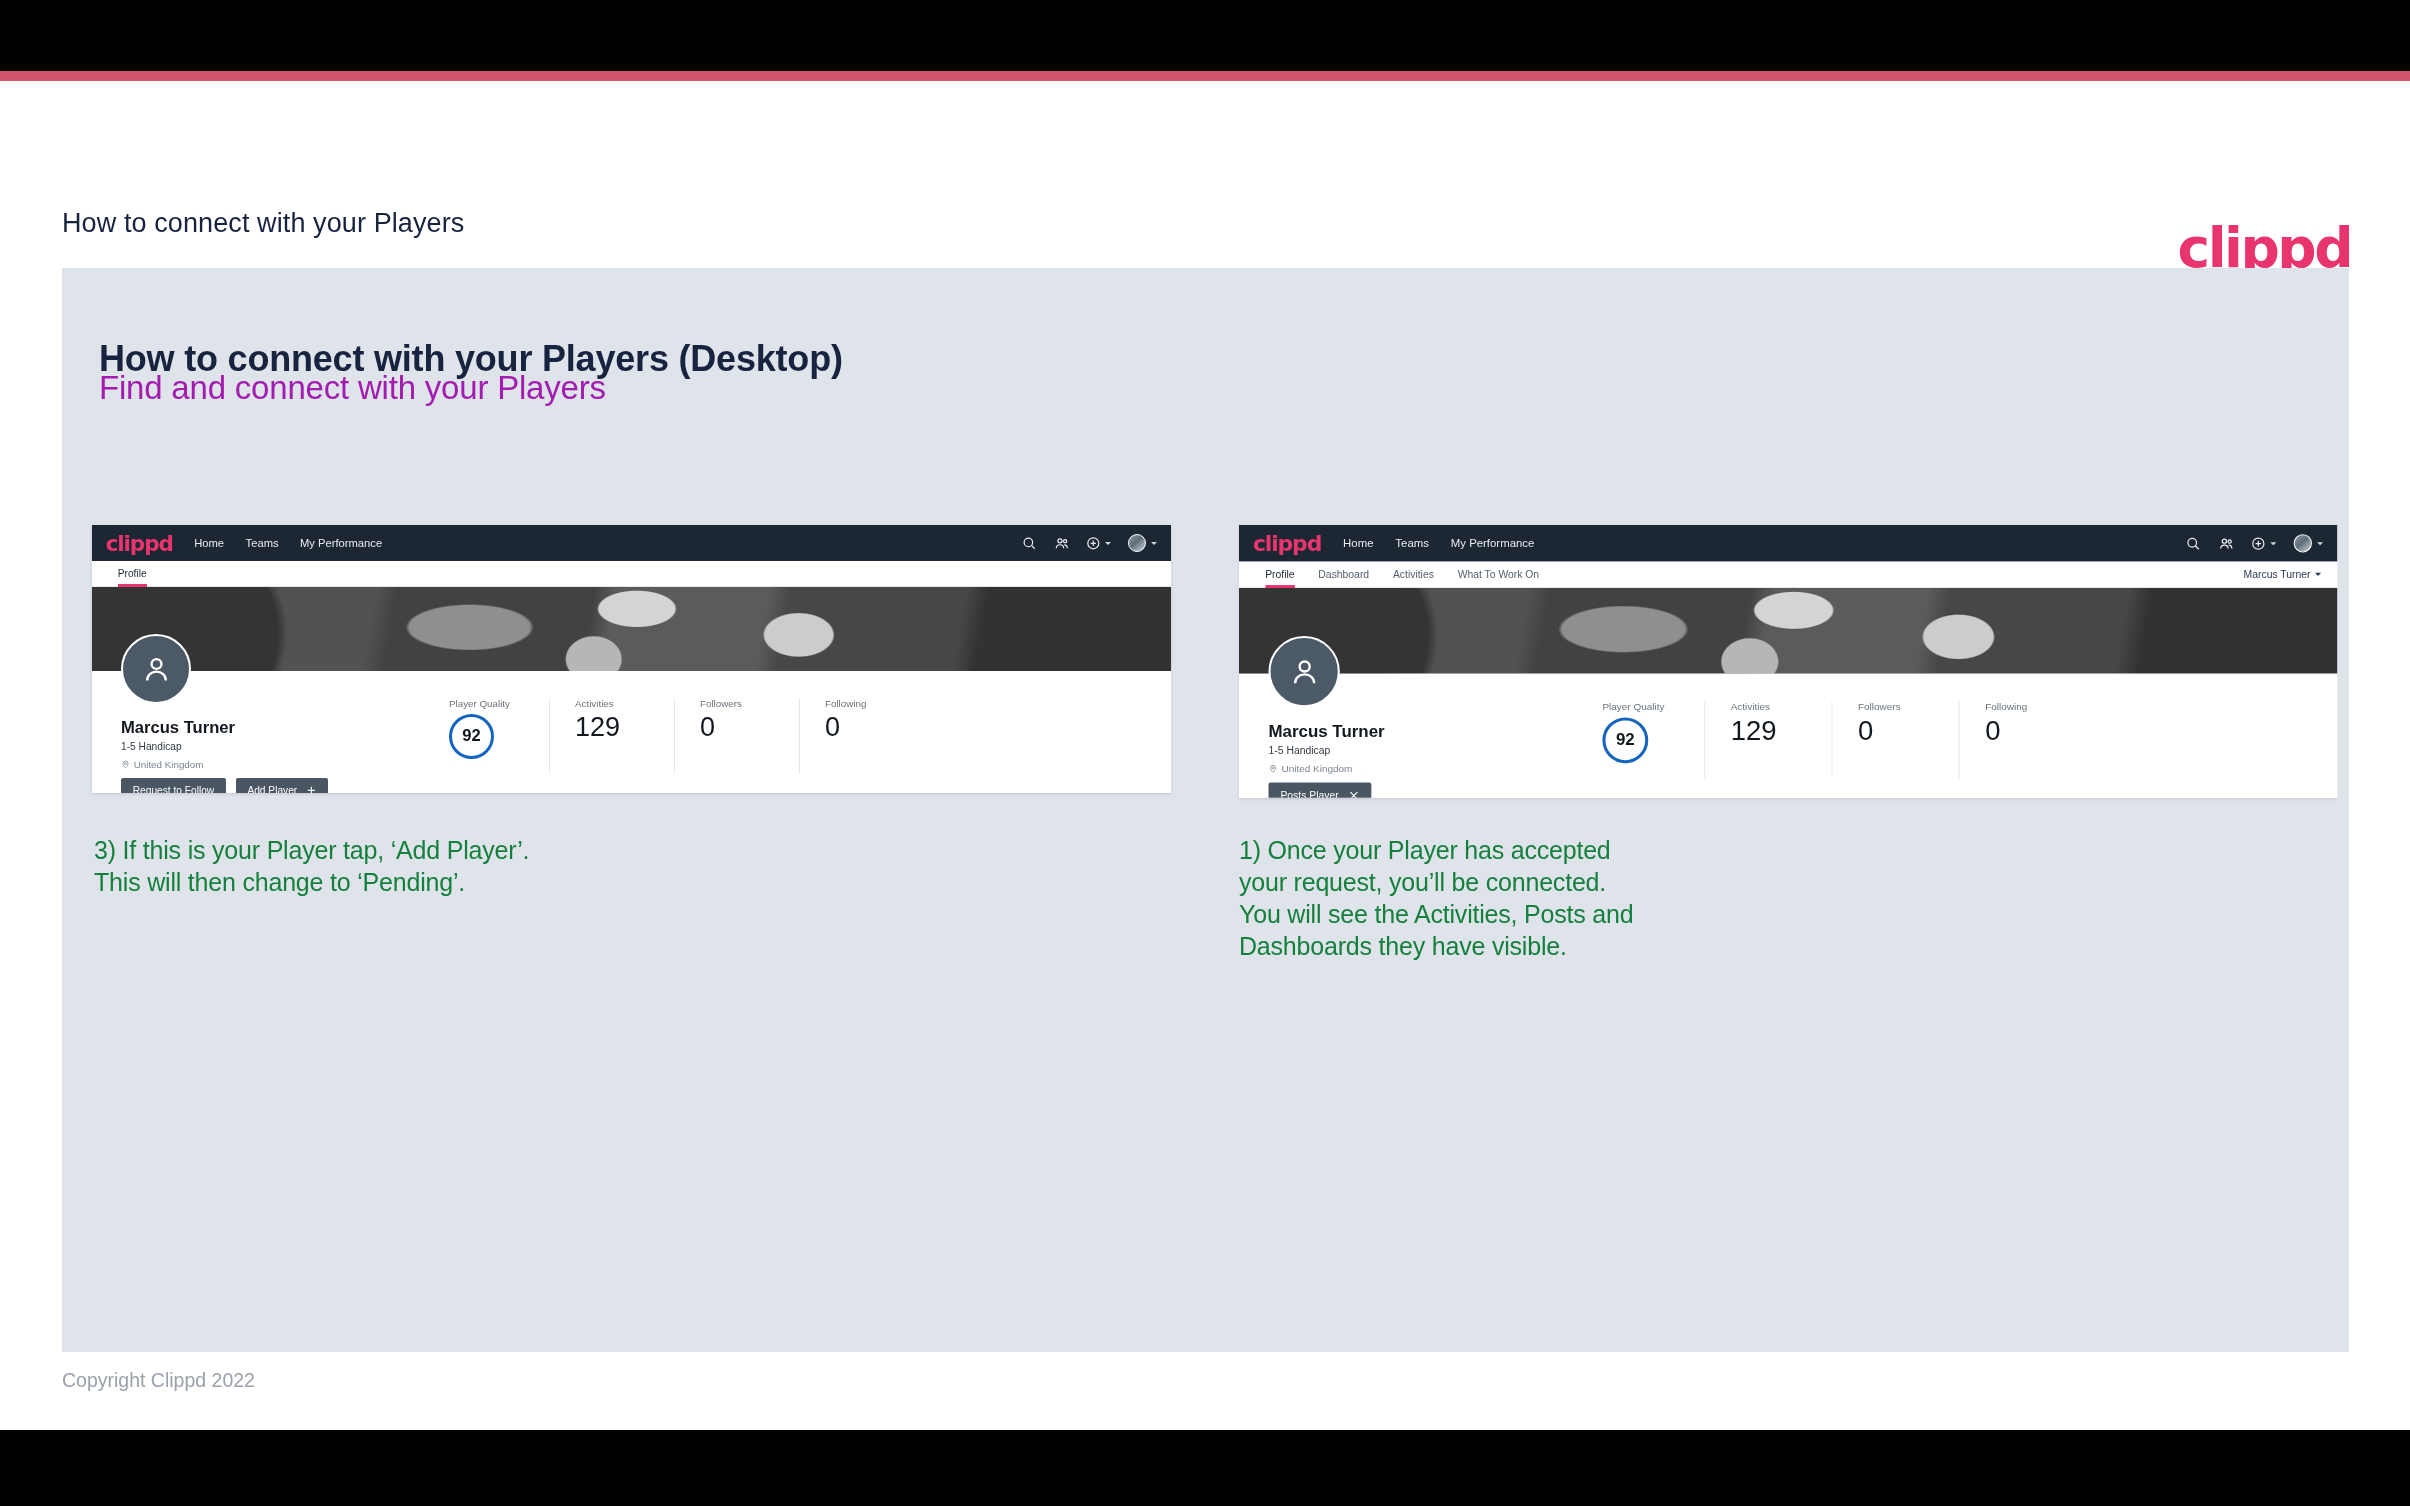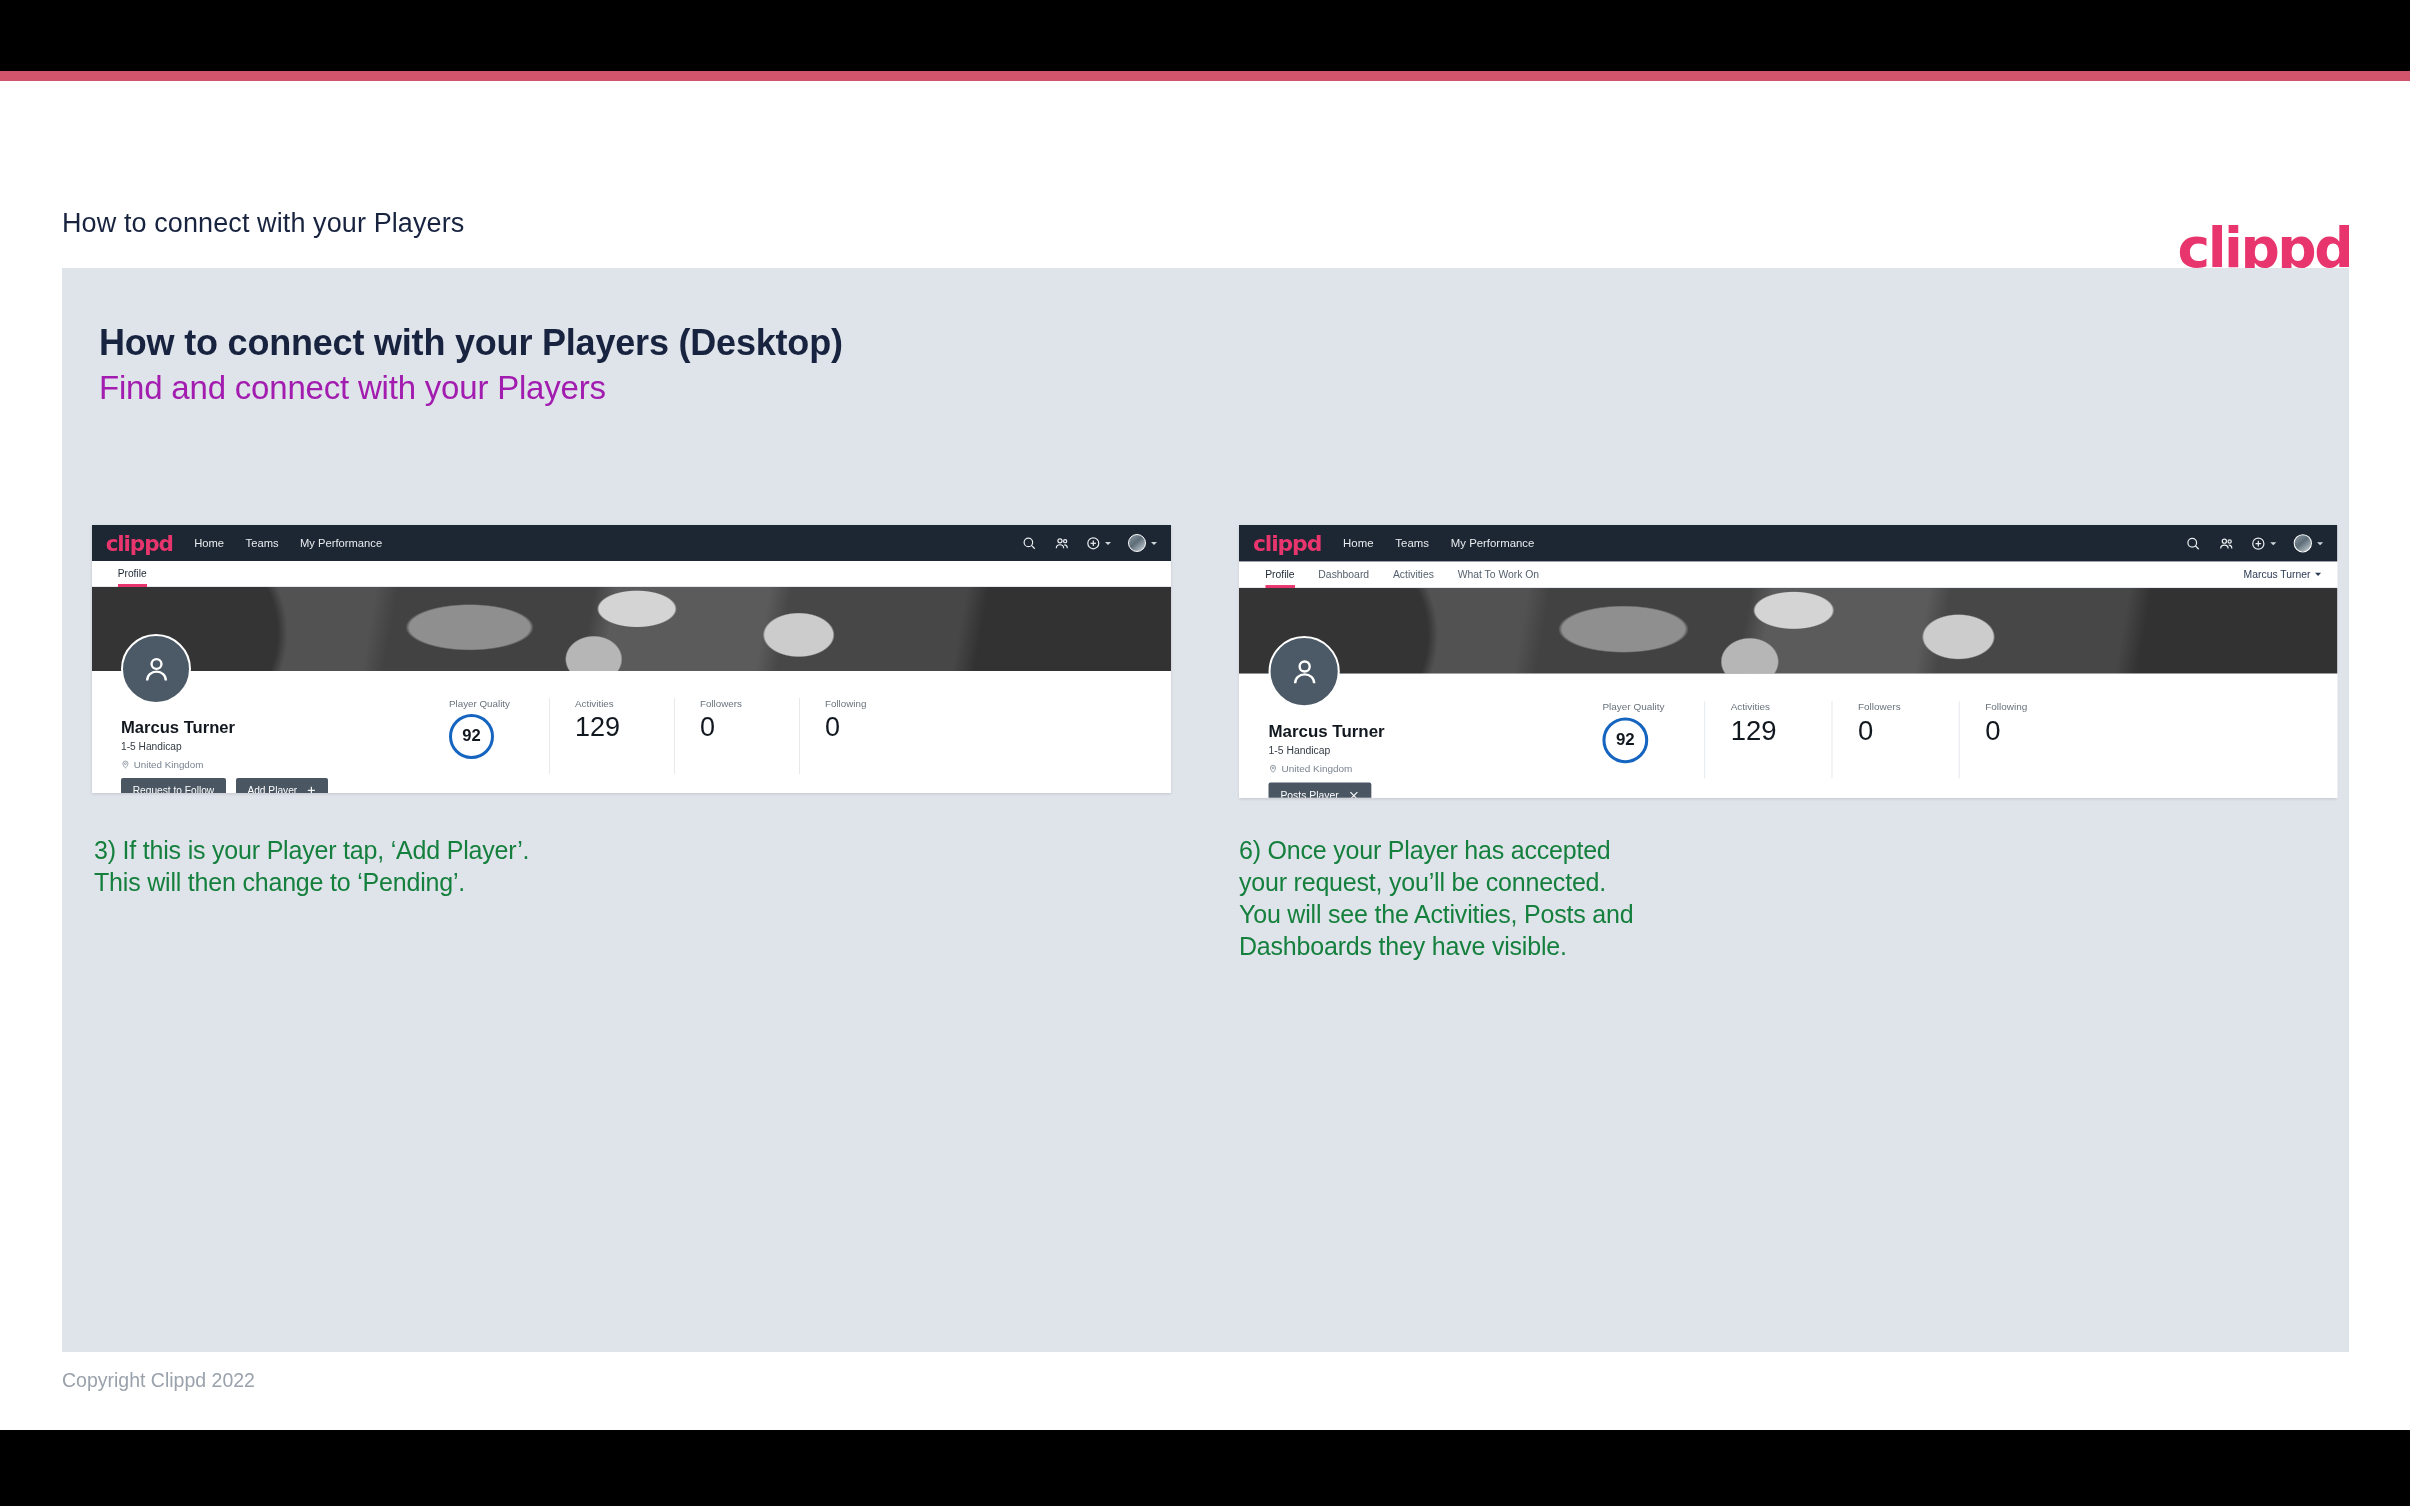--- a/index.html
+++ b/index.html
@@ -24,21 +24,21 @@
   .header-rule { position: absolute; left: 62px; top: 237px; width: 2287px; height: 2.9px; background: #d2536c; }
   .brand-logo {
     position: absolute; right: 60px; top: 135px;
     font-size: 55px; font-weight: 700; color: #e8356d; letter-spacing: -2.5px;
     font-family: "DejaVu Sans", sans-serif;
   }
 
   
   .slide-body { position: absolute; left: 62px; top: 268px; width: 2287px; height: 1084px; background: #dfe3ea; }
 
-  .main-title { position: absolute; left: 37px; top: 54px; font-size: 36px; font-weight: 700; color: #17233f; letter-spacing: -0.2px; }
+  .main-title { position: absolute; left: 37px; top: 70px; font-size: 36px; font-weight: 700; color: #17233f; letter-spacing: -0.2px; }
   .main-sub   { position: absolute; left: 37px; top: 101px; font-size: 33px; font-weight: 400; color: #a21caf; letter-spacing: -0.2px; }
 
   
   .mock { position: absolute; background: #fff; overflow: hidden; box-shadow: 0 1px 2.9px rgba(0,0,0,.12); }
   .mock.left  { left: 30px;  top: 257px; width: 1079px; height: 268px; }
   .mock.right { left: 1177px; top: 257px; width: 1079px; height: 268px; transform: scale(1.018); transform-origin: left top; }
 
   .navbar {
     height: 36px; background: #1c2733; display: flex; align-items: center;
     padding: 0 13.7px; position: relative;
@@ -312,21 +312,21 @@
             <div class="stat-label">Following</div>
             <div class="stat-value">0</div>
           </div>
         </div>
       </div>
 
     </div>
 
     <div class="caption left" style="white-space:pre-line">3) If this is your Player tap, ‘Add Player’.
 This will then change to ‘Pending’.</div>
-    <div class="caption right" style="white-space:pre-line">6) Once your Player has accepted
+    <div class="caption right" style="white-space:pre-line">1) Once your Player has accepted
 your request, you’ll be connected.
 You will see the Activities, Posts and
 Dashboards they have visible.</div>
 
   </div>
 
   <div class="footer-copy">Copyright Clippd 2022</div>
 
   <div class="letterbox-bottom"></div>
 </div>

